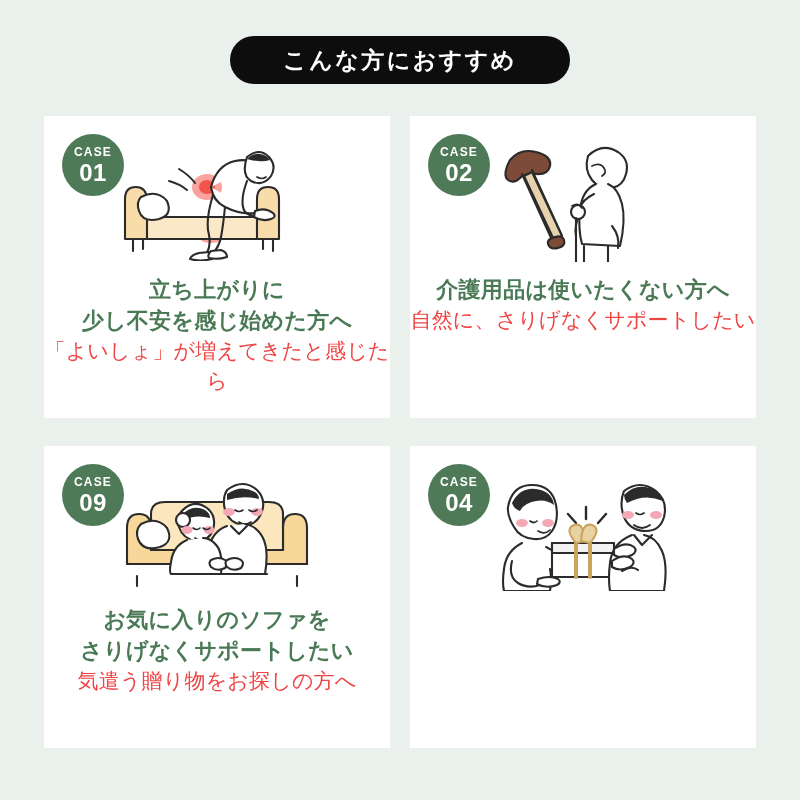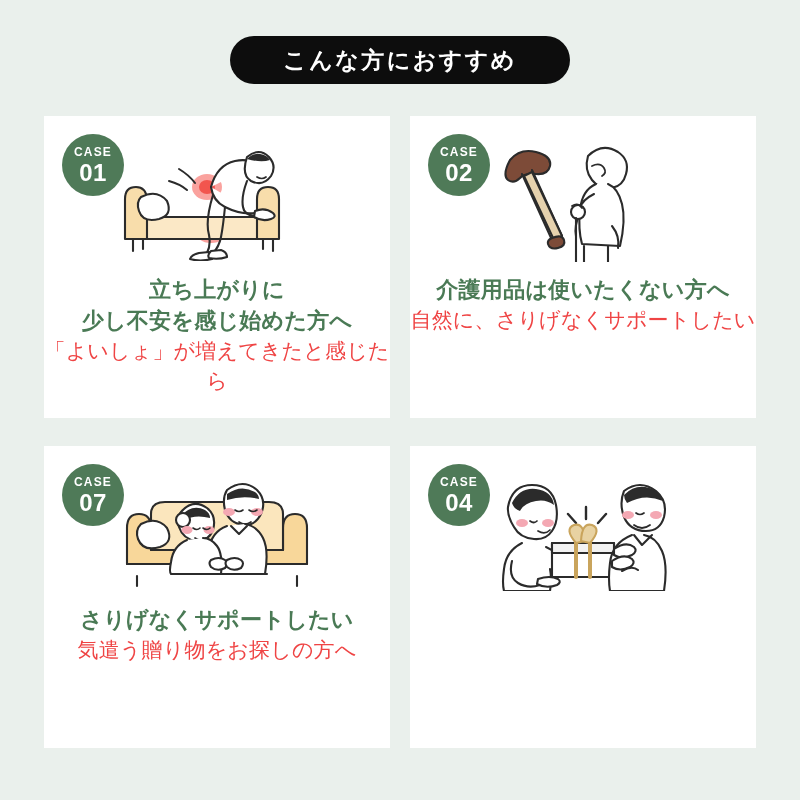--- a/index.html
+++ b/index.html
@@ -233,21 +233,21 @@
         <div class="card-heading">
           <span class="ln">介護用品は使いたくない方へ</span>
         </div>
         <div class="card-sub">自然に、さりげなくサポートしたい</div>
       </div>
     </div>
 
     <div class="card">
       <div class="case-badge">
         <span class="case-label">CASE</span>
-        <span class="case-number">07</span>
+        <span class="case-number">09</span>
       </div>
 
       <div class="illus">
         <svg width="204" height="120" viewBox="0 0 204 120" fill="none" stroke="#2b2b2b" stroke-width="2.1" stroke-linecap="round" stroke-linejoin="round">
 
           <path d="M12 60 q0 -14 12 -14 q12 0 12 14 l0 22 l132 0 l0 -22 q0 -14 12 -14 q12 0 12 14 l0 36 l-180 0 z" fill="#f8d79a" stroke="#2b2b2b"></path>
           <path d="M36 46 l0 36 l132 0 l0 -36 q0 -12 -14 -12 l-104 0 q-14 0 -14 12 z" fill="#fbe6bd" stroke="#2b2b2b"></path>
           <path d="M12 96 l180 0" stroke="#2b2b2b"></path>
           <path d="M22 108 l0 10 M182 108 l0 10" stroke="#2b2b2b"></path>
 
@@ -273,20 +273,21 @@
 
           <path d="M96 92 q8 -4 14 0 q4 3 0 8 q-8 4 -14 -1 q-3 -4 0 -7 z" fill="#ffffff" stroke="#2b2b2b"></path>
           <path d="M112 92 q8 -4 14 0 q4 3 0 8 q-8 4 -14 -1 q-3 -4 0 -7 z" fill="#ffffff" stroke="#2b2b2b"></path>
 
           <path d="M58 106 l44 0 M108 106 l44 0" stroke="#2b2b2b"></path>
         </svg>
       </div>
 
       <div class="card-text">
         <div class="card-heading">
+          <span class="ln">お気に入りのソファを</span>
           <span class="ln">さりげなくサポートしたい</span>
         </div>
         <div class="card-sub">気遣う贈り物をお探しの方へ</div>
       </div>
     </div>
 
     <div class="card">
       <div class="case-badge">
         <span class="case-label">CASE</span>
         <span class="case-number">04</span>

